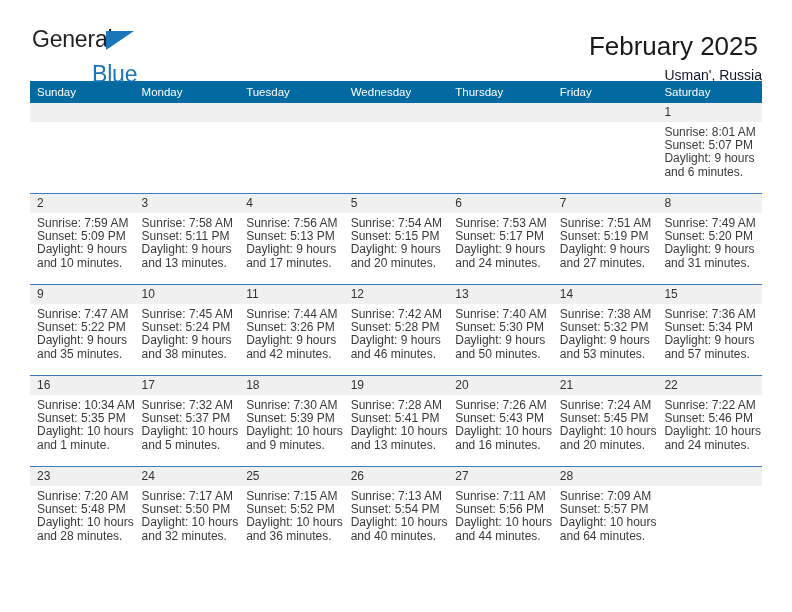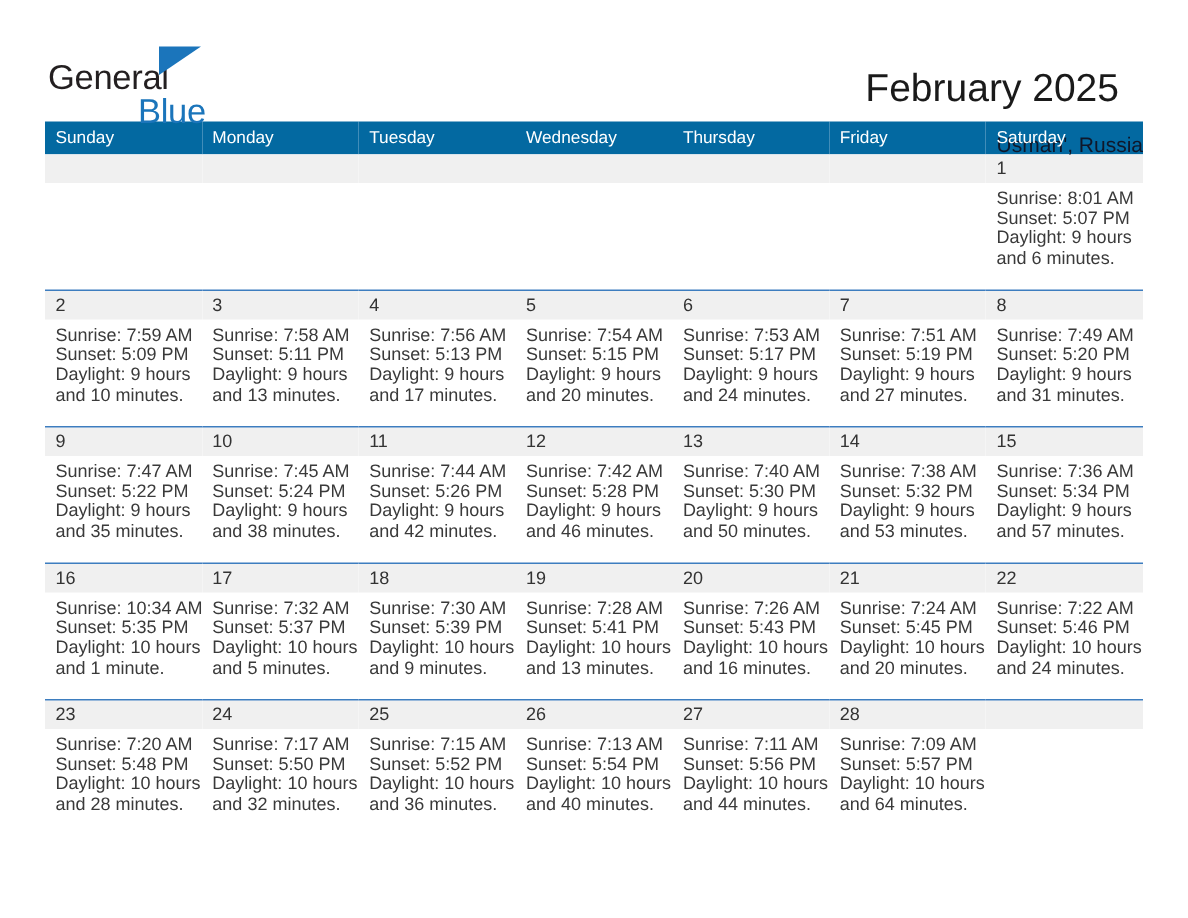--- a/index.html
+++ b/index.html
@@ -33,21 +33,21 @@
   }
   .logo {
     position: relative;
     width: 150px;
     height: 48px;
     line-height: 1;
   }
   .logo-general {
     position: absolute;
     left: 2px;
-    top: 12px;
+    top: 0px;
     font-size: 23px;
     letter-spacing: -0.2px;
     color: #231f20;
   }
   .logo-tri {
     position: absolute;
     left: 76px;
     top: 3px;
     width: 0;
     height: 0;
@@ -65,21 +65,21 @@
 
   .titleblock {
     text-align: right;
     padding-top: 0px;
   }
   .cal-title {
     font-size: 26px;
     color: #1a1a1a;
     line-height: 1.1;
     font-weight: normal;
-    margin: 16px;
+    margin: 4px;
   }
   .cal-subtitle {
     font-size: 14px;
     color: #0f172a;
     margin: 7px 0 0 0;
     line-height: 1.1;
   }
 
   
   .calendar {
@@ -272,21 +272,21 @@
               <div>Sunrise: 7:45 AM</div>
               <div>Sunset: 5:24 PM</div>
               <div>Daylight: 9 hours</div>
               <div>and 38 minutes.</div>
             </div>
           </td>
           <td>
             <div class="daynum">11</div>
             <div class="details">
               <div>Sunrise: 7:44 AM</div>
-              <div>Sunset: 5:26 PM</div>
+              <div>Sunset: 3:26 PM</div>
               <div>Daylight: 9 hours</div>
               <div>and 42 minutes.</div>
             </div>
           </td>
           <td>
             <div class="daynum">12</div>
             <div class="details">
               <div>Sunrise: 7:42 AM</div>
               <div>Sunset: 5:28 PM</div>
               <div>Daylight: 9 hours</div>

